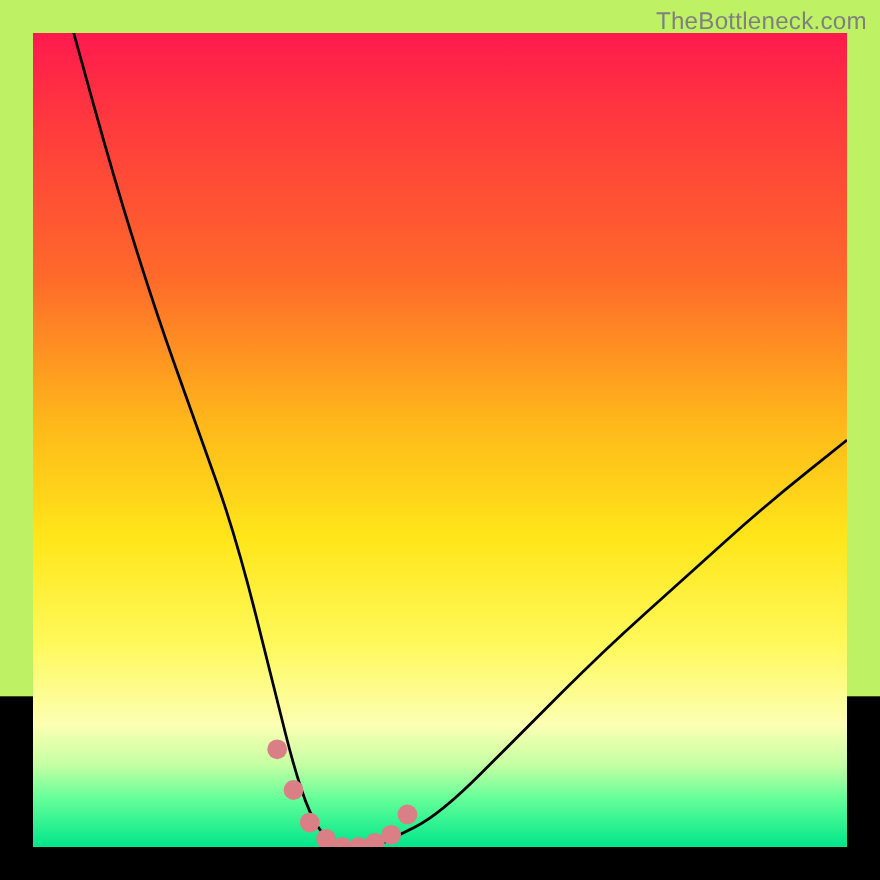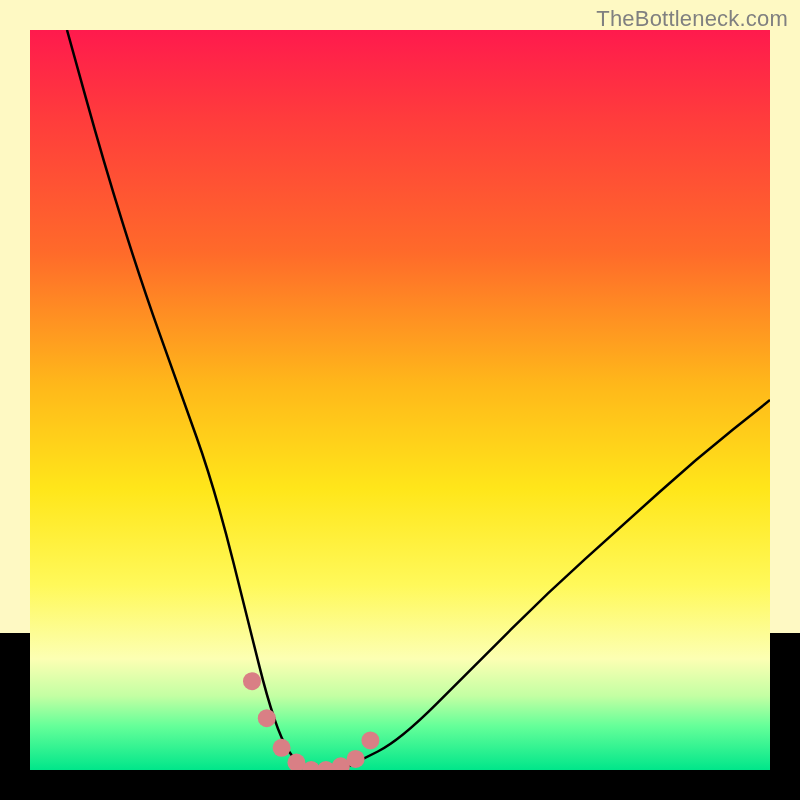--- a/index.html
+++ b/index.html
@@ -8,21 +8,21 @@
     width: 800px;
     height: 800px;
     background: #000;
     overflow: hidden;
     font-family: Arial, Helvetica, sans-serif;
   }
   .frame {
     position: relative;
     width: 800px;
     height: 633px;
-    background: #fef9c3;
+    background: #bef264;
   }
   .plot-area {
     position: absolute;
     left: 30px;
     top: 30px;
     width: 740px;
     height: 740px;
     
     background: linear-gradient(
       to bottom,

